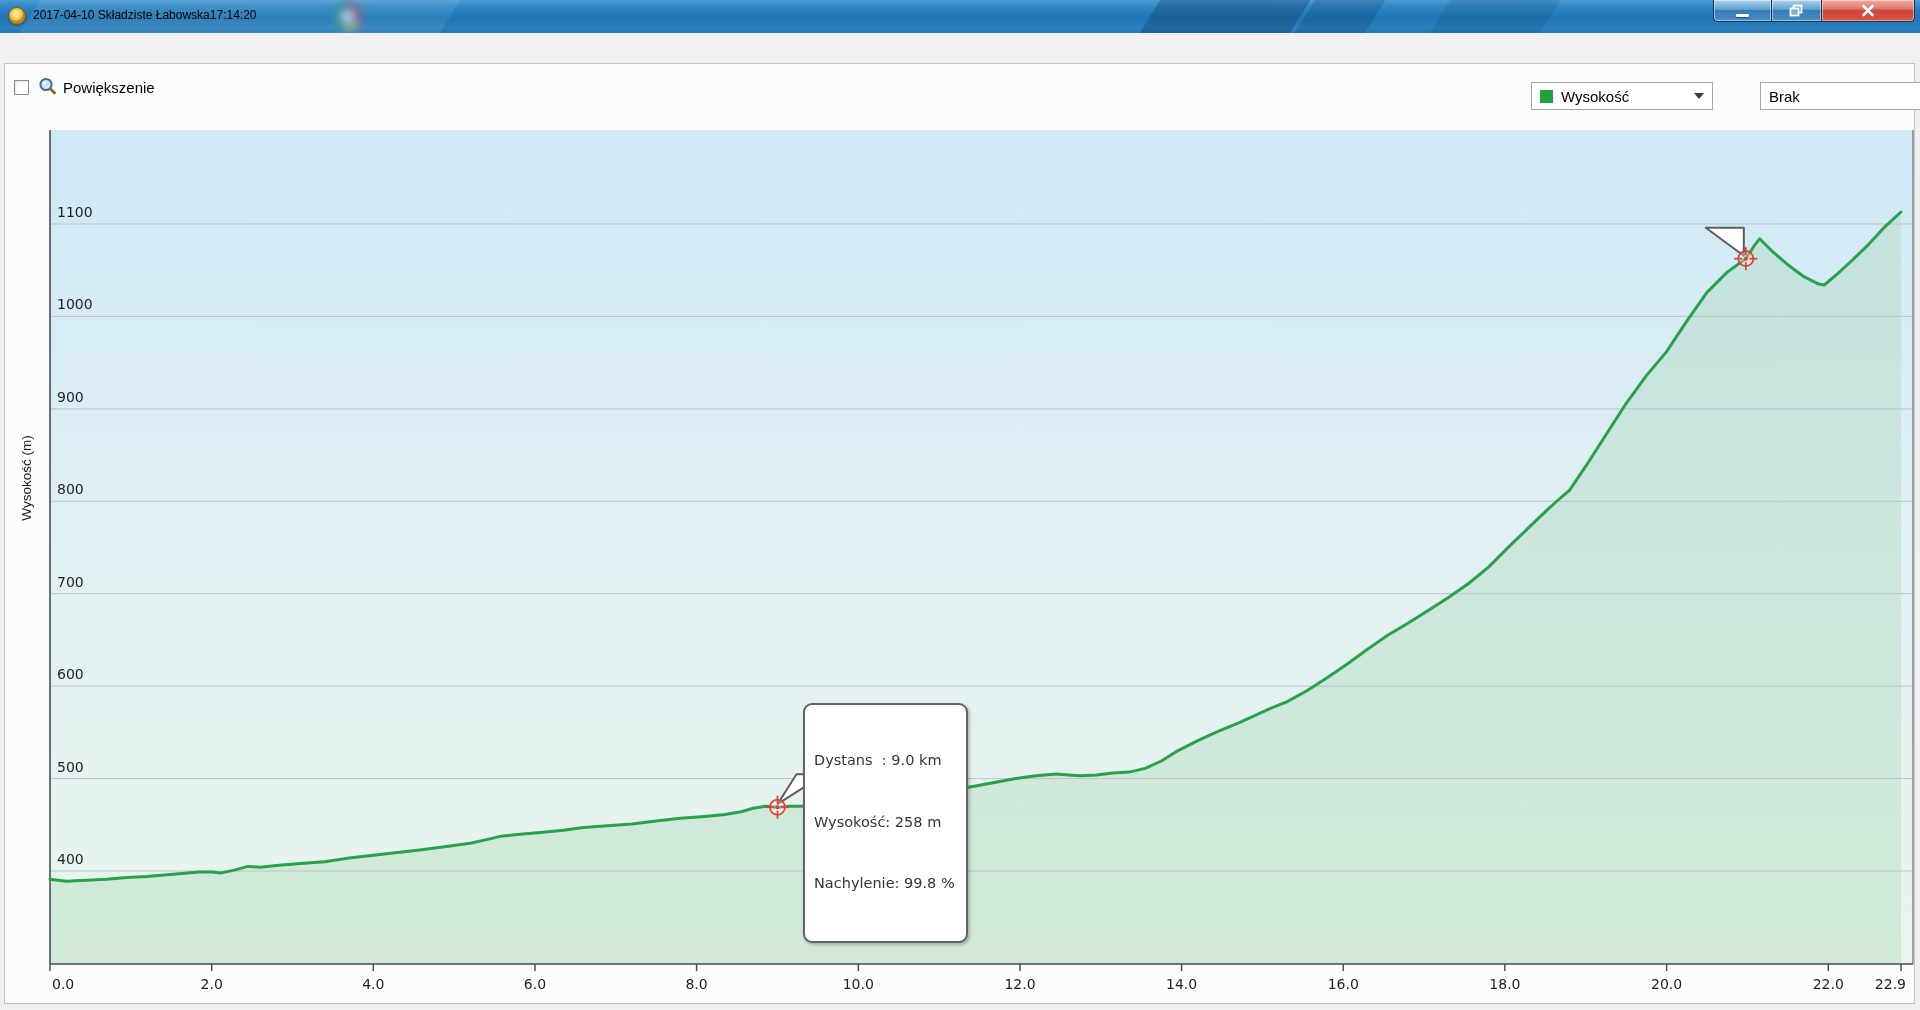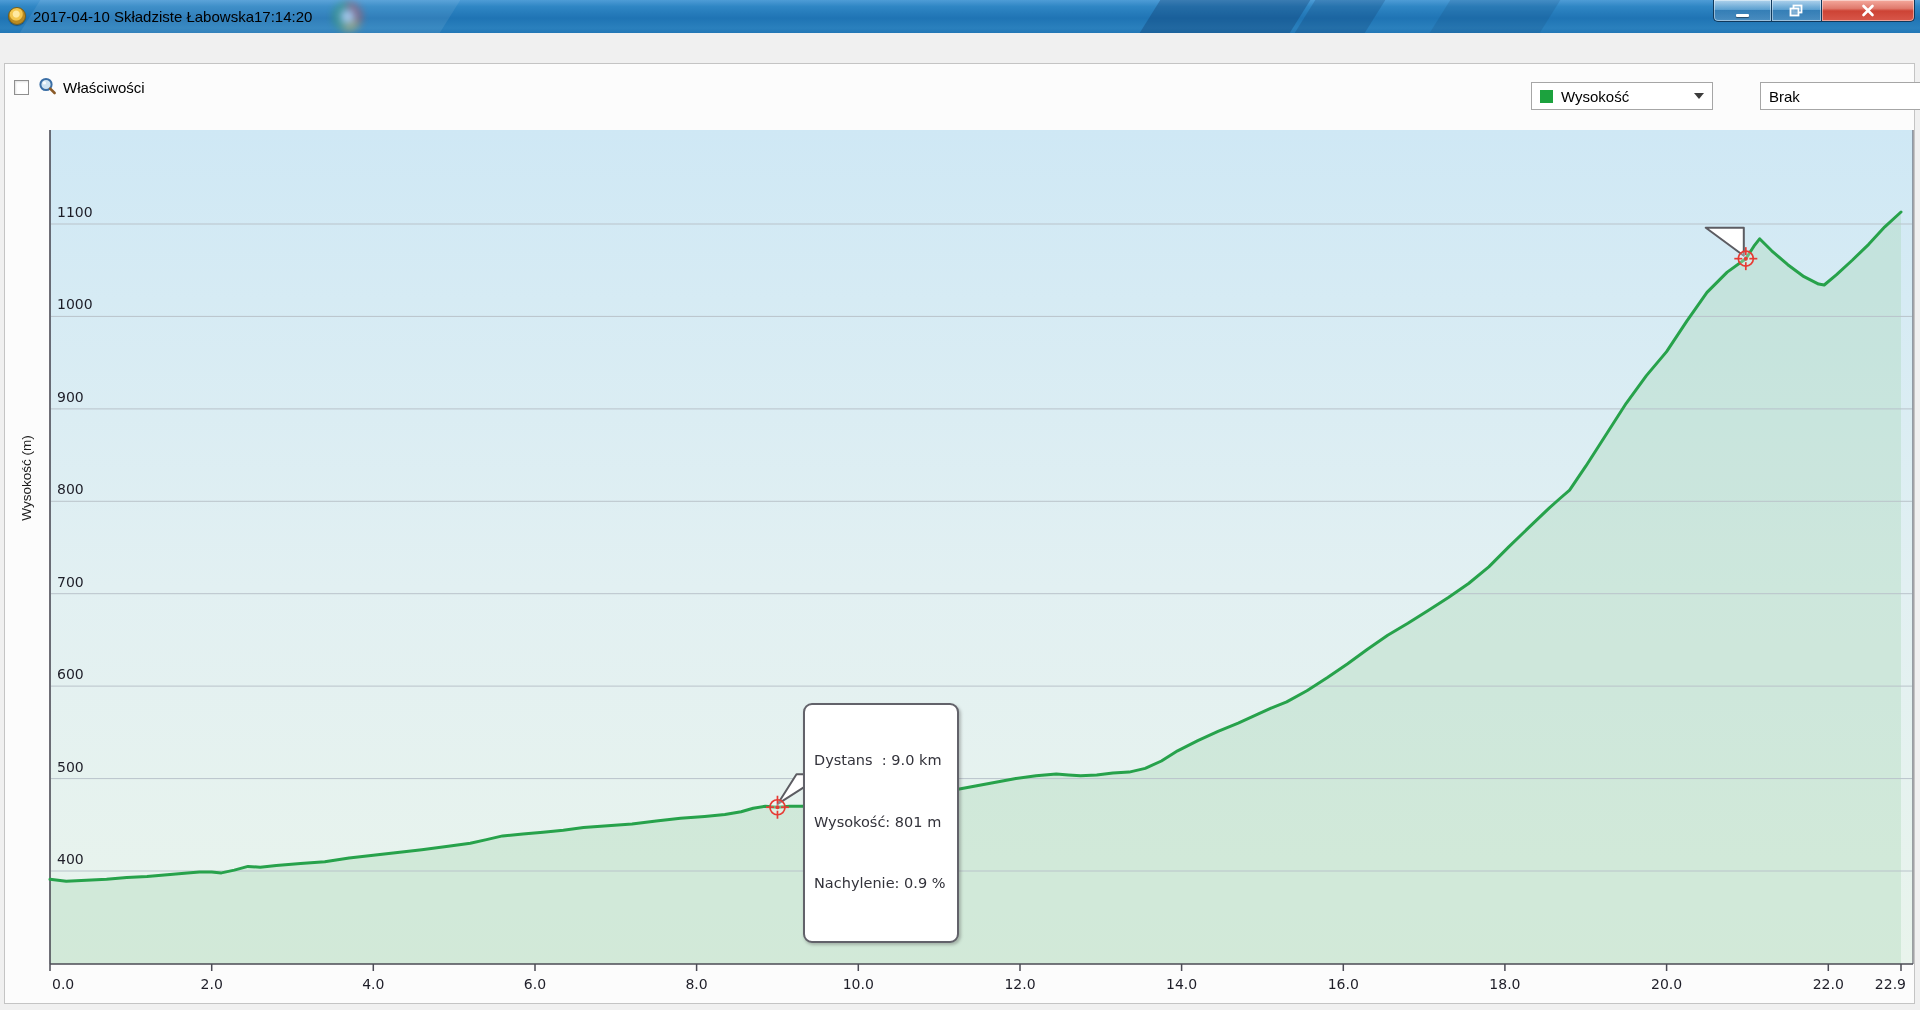--- a/index.html
+++ b/index.html
@@ -15,21 +15,21 @@
   #streak-b{left:1305px;width:70px;background:rgba(12,50,95,.22);}
   #streak-c{left:1440px;width:110px;background:rgba(16,60,105,.16);}
   #streak-hl{left:30px;width:420px;background:rgba(255,255,255,.08);}
   #chrome-blur{position:absolute;left:334px;top:3px;width:27px;height:27px;border-radius:50%;
     background:radial-gradient(circle at 50% 50%, #e8f0fa 0 5px, #4a90d9 6px 9px, transparent 10px),
                conic-gradient(#d7473c 0 120deg,#f2c531 120deg 200deg,#3ba055 200deg 360deg);
     filter:blur(4px);opacity:.85;}
   #title-icon{position:absolute;left:8px;top:7px;width:18px;height:18px;border-radius:50%;
     background:radial-gradient(circle at 45% 38%, #ffe9a0 0 3px, #f3c64e 4px 6px, #b98a20 7px 9px);
     border:1.5px solid #7d5f12;box-sizing:border-box;box-shadow:0 1px 1px rgba(0,0,0,.35);}
-  #title-text{position:absolute;left:33px;top:8px;font-size:15px;color:#000;}
+  #title-text{position:absolute;left:33px;top:8px;font-size:12px;color:#000;}
   #win-buttons{position:absolute;left:1713px;top:0;display:flex;}
   .win-btn{box-sizing:border-box;height:22px;border:1px solid #10395c;border-top:none;
     display:flex;align-items:center;justify-content:center;
     background:linear-gradient(180deg,rgba(255,255,255,.55) 0%,rgba(190,220,240,.35) 45%,rgba(70,125,170,.40) 50%,rgba(130,175,210,.45) 100%);
     box-shadow:inset 0 0 0 1px rgba(255,255,255,.45);}
   #btn-min{width:58px;border-radius:0 0 0 5px;border-right:none;}
   #btn-restore{width:51px;}
   #btn-close{width:93px;border-radius:0 0 5px 0;border-left:none;
     background:linear-gradient(180deg,#f5a99d 0%,#e07a6d 40%,#cd4335 52%,#d8574a 100%);}
   .glyph-min{width:13px;height:3px;background:#fff;margin-top:9px;border-radius:1px;
@@ -104,21 +104,21 @@
 
 
   <div id="tabpage"></div>
 
   <div id="zoom-checkbox"></div>
   <svg id="magnifier" width="22" height="22" viewBox="0 0 22 22">
     <circle cx="9" cy="8.5" r="5.6" fill="#cfe3f2" stroke="#3a6ea5" stroke-width="2"></circle>
     <circle cx="7.4" cy="6.9" r="1.7" fill="rgba(255,255,255,0.85)"></circle>
     <line x1="13.2" y1="12.6" x2="17.6" y2="17" stroke="#8a5a28" stroke-width="2.6" stroke-linecap="round"></line>
   </svg>
-  <div id="zoom-label">Właściwości</div>
+  <div id="zoom-label">Powiększenie</div>
 
   <div class="combo" id="combo-series">
     <span class="swatch" id="series-swatch" style="background: rgb(28, 162, 62);"></span>
     <span>Wysokość</span>
     <span class="arrow"></span>
   </div>
   <div class="combo" id="combo-overlay">
     <span>Brak</span>
     <span class="arrow"></span>
   </div>
@@ -195,17 +195,17 @@
     <line x1="1745.8134" y1="247.16087499999998" x2="1745.8134" y2="255.16087499999998" stroke="#e63b34" stroke-width="1.7"></line>
     <line x1="1745.8134" y1="262.160875" x2="1745.8134" y2="270.160875" stroke="#e63b34" stroke-width="1.7"></line>
     <line x1="1734.3134" y1="258.660875" x2="1742.3134" y2="258.660875" stroke="#e63b34" stroke-width="1.7"></line>
     <line x1="1749.3134" y1="258.660875" x2="1757.3134" y2="258.660875" stroke="#e63b34" stroke-width="1.7"></line>
     <circle cx="1745.8134" cy="258.660875" r="2" fill="#e63b34"></circle>
       </g>
     </svg>
 
   <div class="tooltip" id="tooltip-1">
     <div>Dystans  : 9.0 km</div>
-    <div>Wysokość: 801 m</div>
-    <div>Nachylenie: 0.9 %</div>
+    <div>Wysokość: 258 m</div>
+    <div>Nachylenie: 99.8 %</div>
   </div>
 
 </div>
 
 </body></html>

